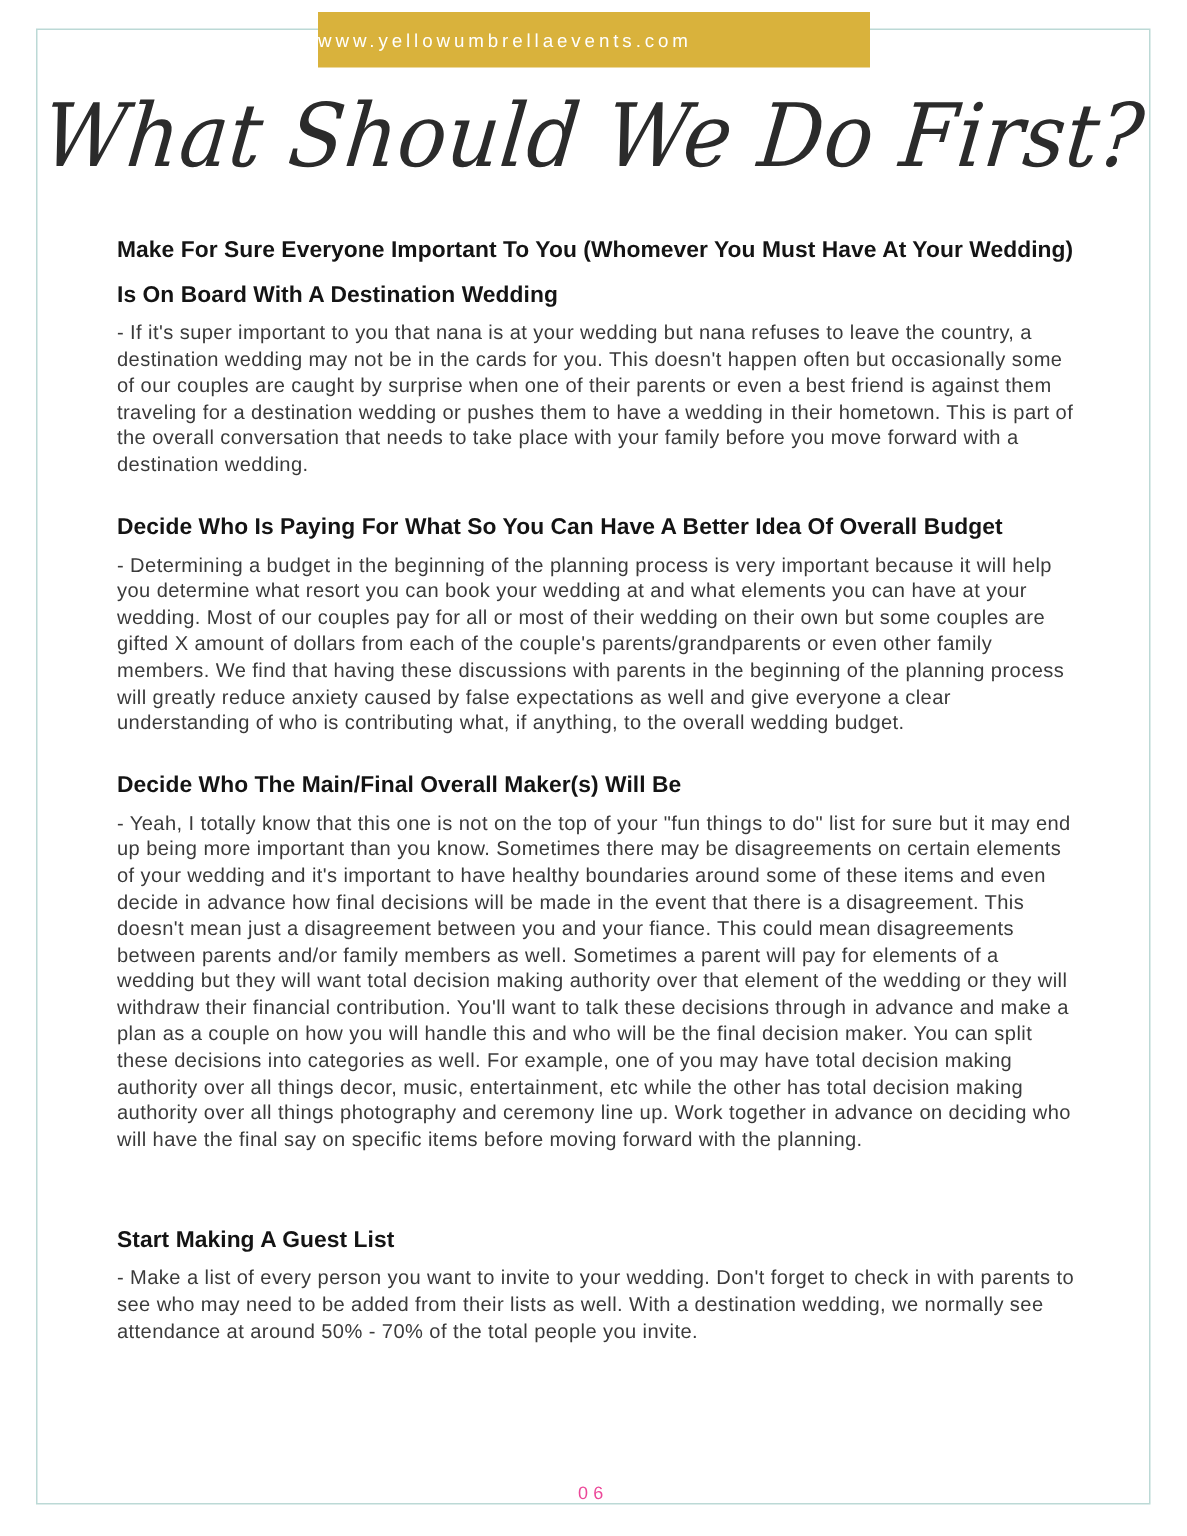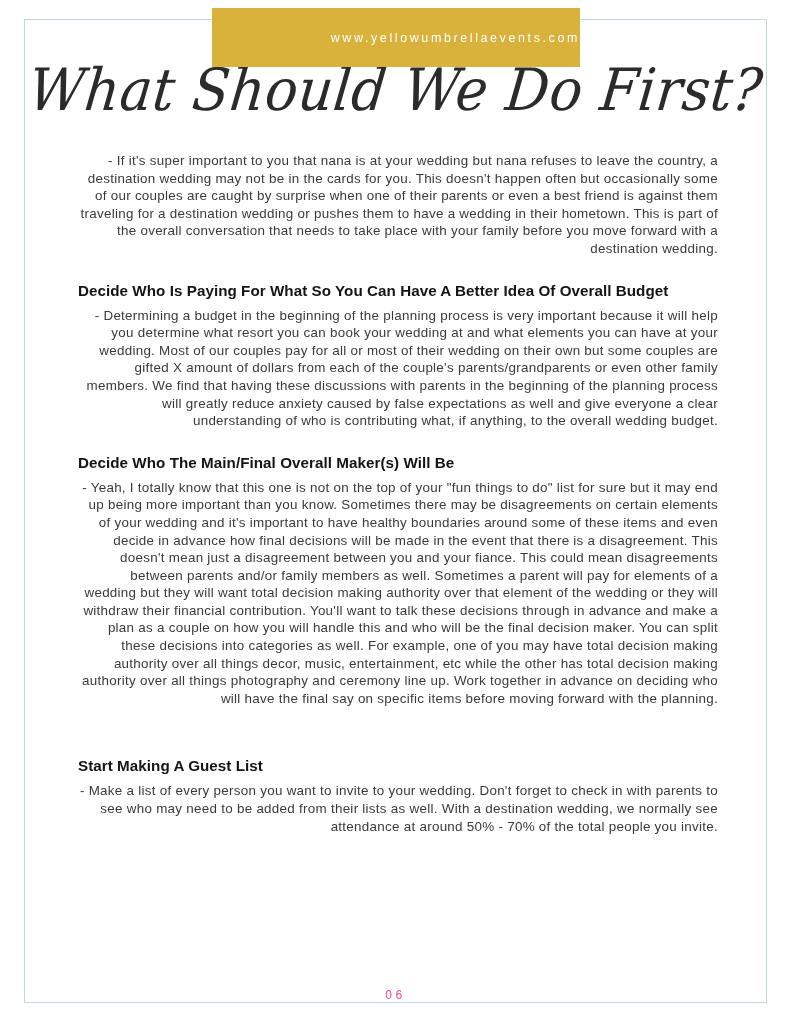--- a/index.html
+++ b/index.html
@@ -33,25 +33,25 @@
     box-sizing: border-box;
     pointer-events: none;
   }
 
   
   .site-banner {
     position: absolute;
     left: 212px;
     top: 8px;
     width: 368px;
-    height: 59px;
+    height: 37px;
     background: #d9b23c;
     display: flex;
     align-items: center;
-    justify-content: flex-end;
+    justify-content: flex-start;
     z-index: 3;
   }
   .site-banner .url {
     color: #ffffff;
     font-size: 12.5px;
     letter-spacing: 2.6px;
     font-weight: 400;
     white-space: nowrap;
     font-family: "Liberation Sans", sans-serif;
   }
@@ -101,21 +101,21 @@
   }
 
   .section-body {
     font-family: "Liberation Sans", sans-serif;
     font-weight: 400;
     font-size: 13.4px;
     color: #3a3a3a;
     line-height: 17.6px;
     letter-spacing: 0.28px;
     margin: 0;
-    text-align: right;
+    text-align: left;
     white-space: pre-wrap;
   }
 
   
   .page-number {
     position: absolute;
     left: 0;
     top: 988px;
     width: 791px;
     text-align: center;
@@ -137,20 +137,21 @@
     <span class="url">www.yellowumbrellaevents.com</span>
   </div>
 
   <div class="title-wrap">
     <span class="script-title">What Should We Do First?</span>
   </div>
 
   <div class="content">
 
     <div class="section">
+      <h2 class="section-heading">Make For Sure Everyone Important To You (Whomever You Must Have At Your Wedding) Is On Board With A Destination Wedding</h2>
       <p class="section-body">- If it's super important to you that nana is at your wedding but nana refuses to leave the country, a destination wedding may not be in the cards for you. This doesn't happen often but occasionally some of our couples are caught by surprise when one of their parents or even a best friend is against them traveling for a destination wedding or pushes them to have a wedding in their hometown. This is part of the overall conversation that needs to take place with your family before you move forward with a destination wedding.</p>
     </div>
 
     <div class="section">
       <h2 class="section-heading">Decide Who Is Paying For What So You Can Have A Better Idea Of Overall Budget</h2>
       <p class="section-body">- Determining a budget in the beginning of the planning process is very important because it will help you determine what resort you can book your wedding at and what elements you can have at your wedding. Most of our couples pay for all or most of their wedding on their own but some couples are gifted X amount of dollars from each of the couple's parents/grandparents or even other family members. We find that having these discussions with parents in the beginning of the planning process will greatly reduce anxiety caused by false expectations as well and give everyone a clear understanding of who is contributing what, if anything, to the overall wedding budget.</p>
     </div>
 
     <div class="section">
       <h2 class="section-heading">Decide Who The Main/Final Overall Maker(s) Will Be</h2>

